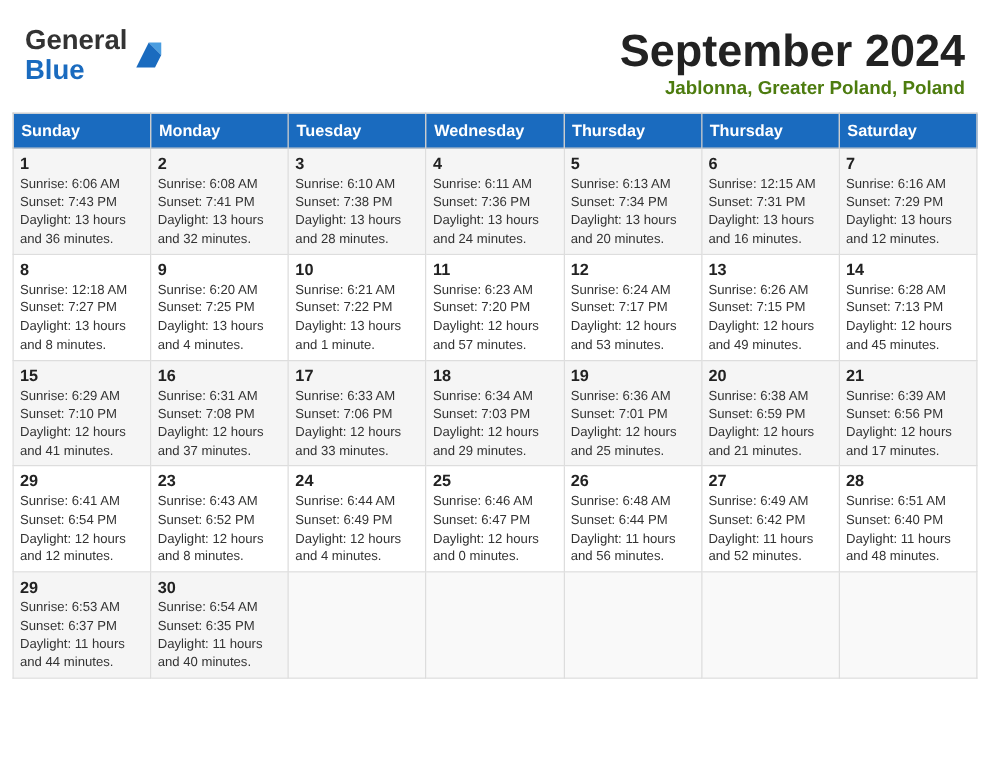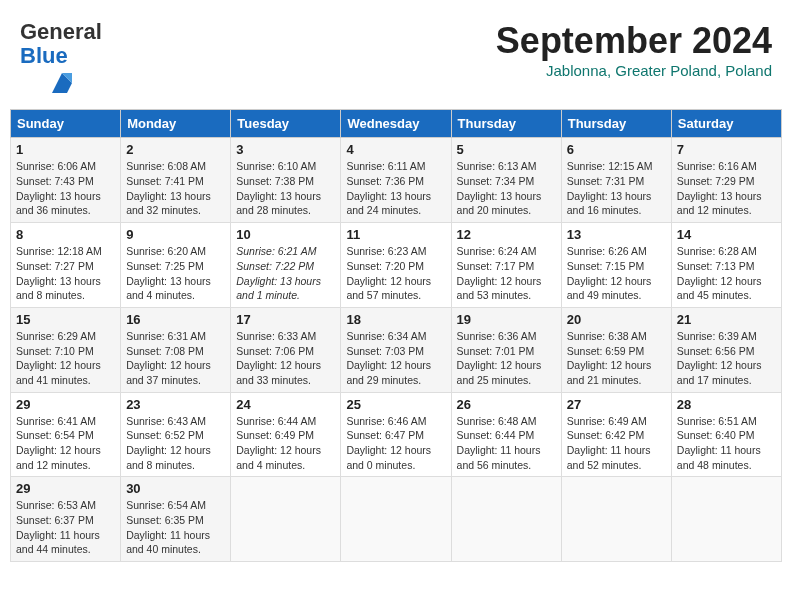--- a/index.html
+++ b/index.html
@@ -35,21 +35,22 @@
     .title-block {
       text-align: right;
     }
     .month-title {
       font-size: 36px;
       font-weight: bold;
       color: #222;
     }
     .subtitle {
       font-size: 15px;
-      color: #0f766e;
+      color: #4d7c0f;
+      font-weight: bold;
     }
     .calendar {
       width: 100%;
       border-collapse: collapse;
       margin-top: 6px;
     }
     .calendar th {
       background: #1a6bbf;
       color: #fff;
       text-align: left;
@@ -81,21 +82,21 @@
       margin-bottom: 2px;
     }
     .empty { background: #f9f9f9 !important; }
   </style>
 </head>
 <body>
 
 <div class="header">
   <div class="logo">
     <div>
-      <div style="display:flex;align-items:center;flex-direction:column;">
+      <div style="display:flex;align-items:center;">
         <div class="logo-text">
           <span class="logo-general">General</span><br>
           <span class="logo-blue">Blue</span>
         </div>
         <svg class="logo-icon" viewBox="0 0 30 30" xmlns="http://www.w3.org/2000/svg">
           <polygon points="5,25 15,5 25,15 20,25" fill="#1a6bbf"></polygon>
           <polygon points="15,5 25,5 25,15" fill="#4a9de0"></polygon>
         </svg>
       </div>
     </div>
@@ -151,21 +152,21 @@
       </tr>
       <tr>
         <td><span class="day-num">8</span><span style="white-space: pre-line; line-height: 1.4;">Sunrise: 12:18 AM
 Sunset: 7:27 PM
 Daylight: 13 hours
 and 8 minutes.</span></td>
         <td><span class="day-num">9</span><span style="white-space: pre-line; line-height: 1.4;">Sunrise: 6:20 AM
 Sunset: 7:25 PM
 Daylight: 13 hours
 and 4 minutes.</span></td>
-        <td><span class="day-num">10</span><span style="white-space: pre-line; line-height: 1.4; font-style: italic;">Sunrise: 6:21 AM
+        <td><span class="day-num">10</span><span style="white-space: pre-line; line-height: 1.4;">Sunrise: 6:21 AM
 Sunset: 7:22 PM
 Daylight: 13 hours
 and 1 minute.</span></td>
         <td><span class="day-num">11</span><span style="white-space: pre-line; line-height: 1.4;">Sunrise: 6:23 AM
 Sunset: 7:20 PM
 Daylight: 12 hours
 and 57 minutes.</span></td>
         <td><span class="day-num">12</span><span style="white-space: pre-line; line-height: 1.4;">Sunrise: 6:24 AM
 Sunset: 7:17 PM
 Daylight: 12 hours

